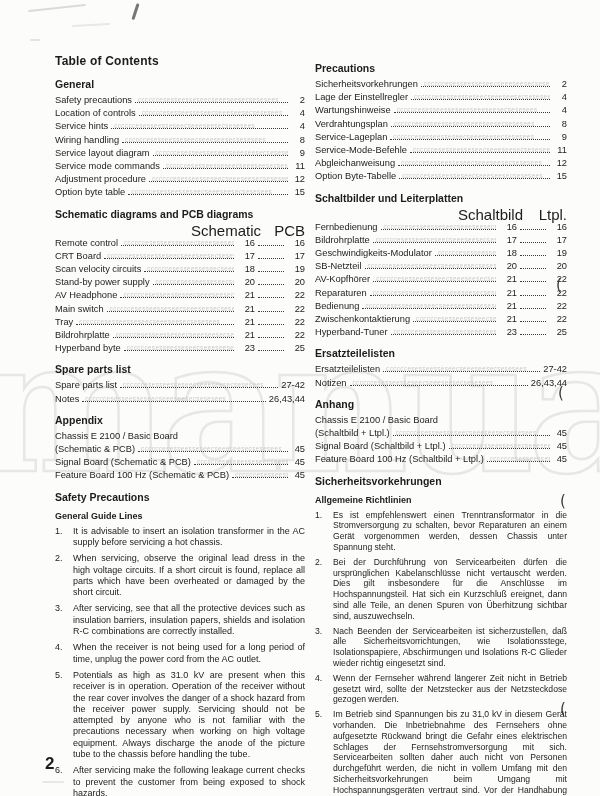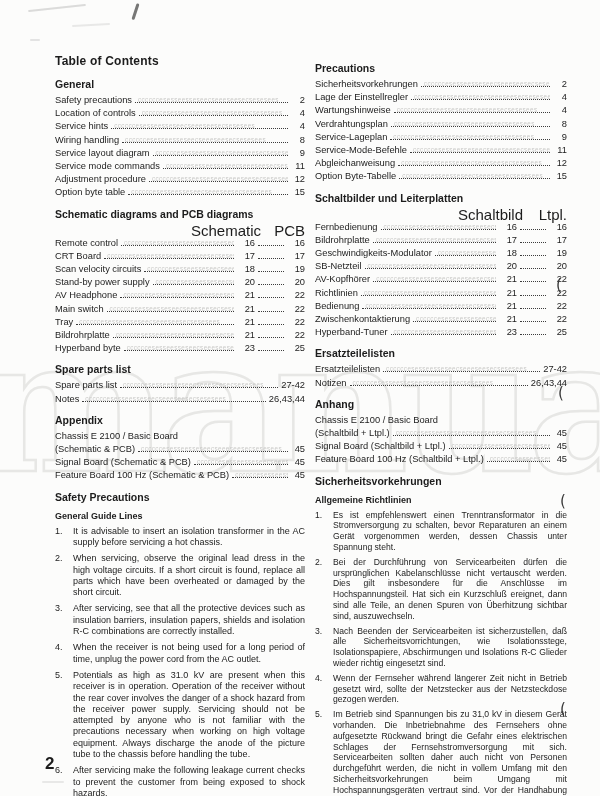--- a/index.html
+++ b/index.html
@@ -391,21 +391,21 @@
       <div class="toc-row">
           <span class="lbl">AV-Kopfhörer</span>
           <span class="leader">
             <span class="ghost">ccccccesesseesseseecseeeseesecsesesees</span>
           </span>
           <span class="num">21</span>
           <span class="leader2"></span>
           <span class="num">22</span>
         </div>
       <div class="toc-row">
-          <span class="lbl">Richtlinien</span>
+          <span class="lbl">Reparaturen</span>
           <span class="leader">
             <span class="ghost">ccccccesesseesseseecseeeseesecsesesees</span>
           </span>
           <span class="num">21</span>
           <span class="leader2"></span>
           <span class="num">22</span>
         </div>
       <div class="toc-row">
           <span class="lbl">Bedienung</span>
           <span class="leader">

